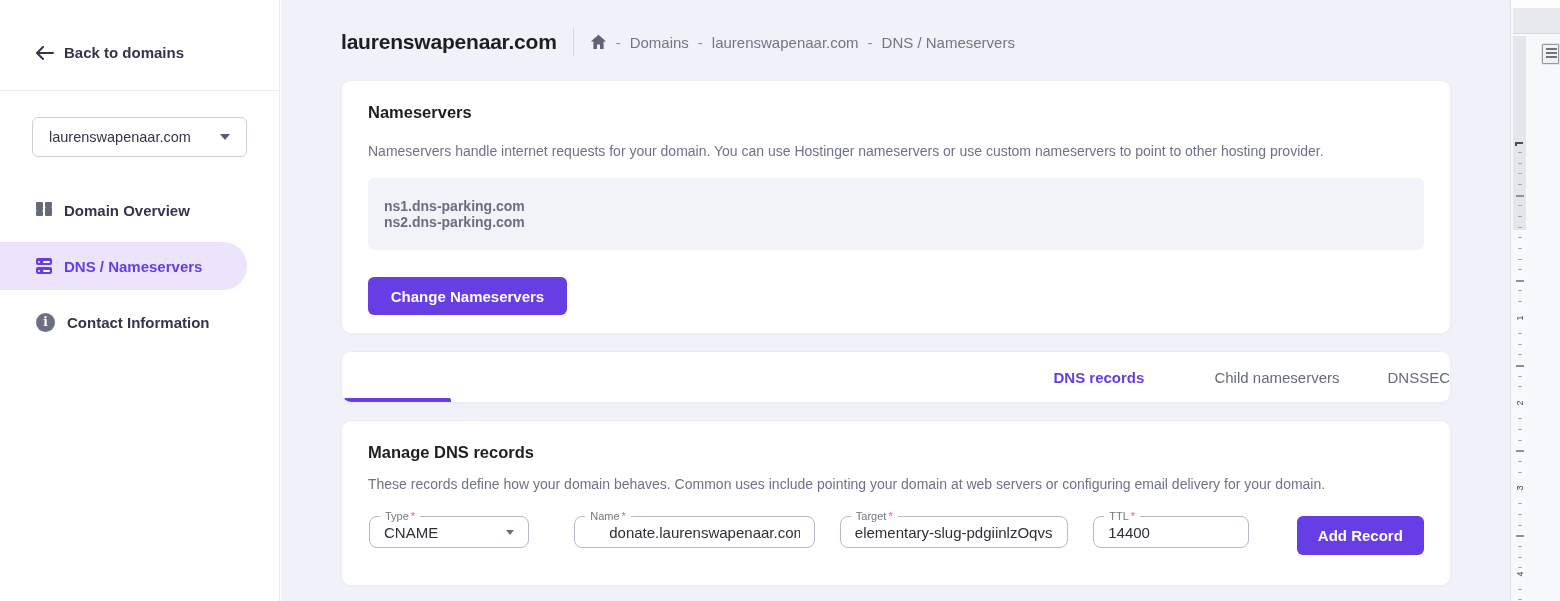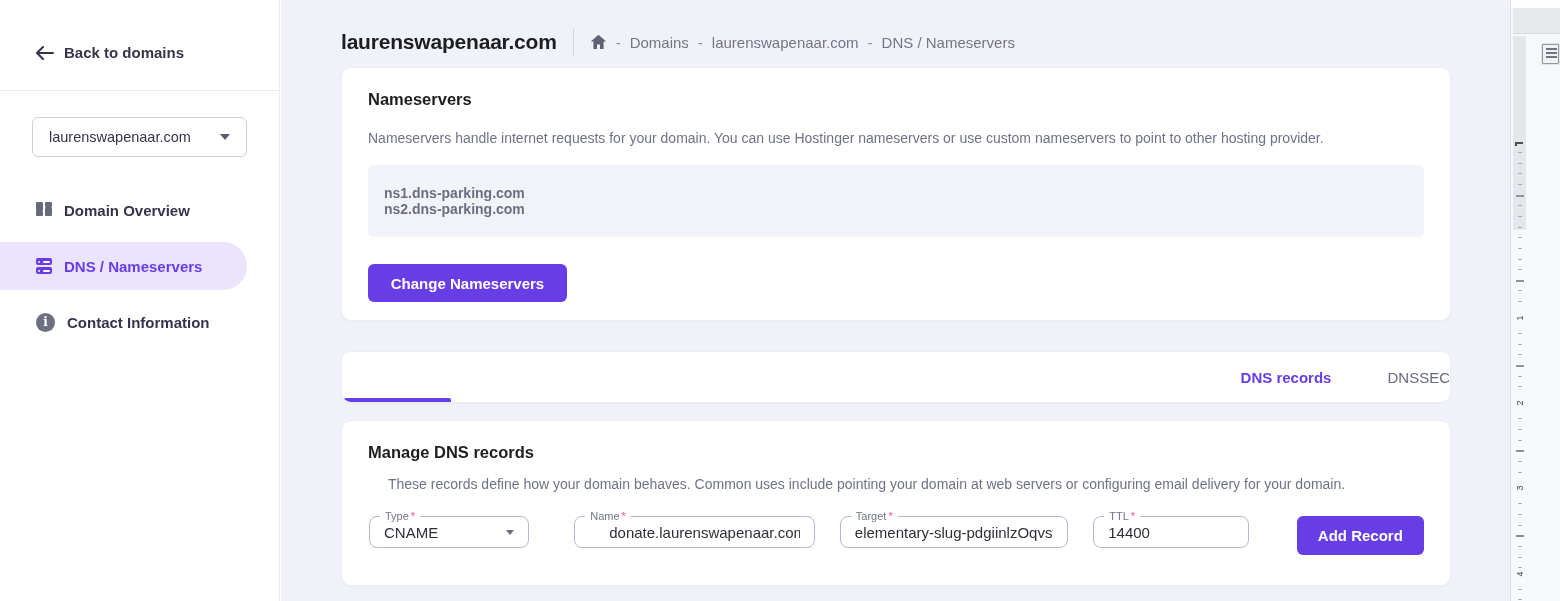--- a/index.html
+++ b/index.html
@@ -40,38 +40,38 @@
   .page-header { position:absolute; left:60px; top:28px; right:59px; display:flex; align-items:center; }
   .page-title { font-size:21px; font-weight:700; color:#1d1e20; letter-spacing:-0.2px; }
   .vdiv { width:1px; height:28px; background:#d4d7e2; margin:0 16px; }
   .breadcrumb { display:flex; align-items:center; gap:9px; font-size:15px; color:#727586; }
   .breadcrumb .sep { color:#8b8ea0; }
 
   .card { position:absolute; left:60px; width:1110px; background:#fff; border:1px solid #ebedf5; border-radius:10px; box-shadow:0 1px 2px rgba(30,30,60,0.03); }
   .card-title { font-size:16.5px; font-weight:700; color:#1d1e20; }
   .card-desc { font-size:14px; color:#6f7287; white-space:nowrap; overflow:hidden; }
 
-  .ns-card { top:67px; height:254px; padding:22px 26px; }
+  .ns-card { top:80px; height:254px; padding:22px 26px; }
   .ns-card .card-desc { margin-top:21px; }
   .ns-box { margin-top:19px; height:72px; background:#f2f3f8; border-radius:6px; padding:13px 16px; display:flex; flex-direction:column; justify-content:center; }
   .ns-row { font-size:14px; font-weight:700; color:#6b6e80; }
   .btn { background:#673de6; color:#fff; border:none; border-radius:6px; font-size:15px; font-weight:700; font-family:inherit; cursor:pointer; }
   .btn-change { margin-top:27px; width:199px; height:38px; }
 
   .tabs-card { top:351px; height:52px; overflow:hidden; }
   .tab-row { display:flex; align-items:center; height:100%;justify-content:flex-end; }
   .tab { font-size:15px; color:#676a7c; font-weight:500; cursor:pointer; height:100%; display:flex; align-items:center; }
   .tab-1 { width:107px; margin-left:2px; justify-content:center; font-weight:700; }
   .tab.active { color:#673de6; }
   .tab-2 { margin-left:62px; }
   .tab-3 { margin-left:48px; }
   .tab-indicator { position:absolute; left:2px; bottom:0; width:107px; height:4px; background:#673de6; border-radius:2px 2px 0 0; }
 
   .manage-card { top:420px; height:166px; padding:22px 26px; }
-  .manage-card .card-desc { margin-top:14px;margin-left:20px; }
+  .manage-card .card-desc { margin-top:14px; }
   .form-row { position:absolute; left:26px; top:95px; right:26px; display:flex; align-items:flex-start; }
   .field { position:relative; height:32px; border:1px solid #b6bac8; border-radius:8px; background:#fff; }
   .field .flabel { position:absolute; top:-8px; left:10px; background:#fff; padding:0 5px; font-size:11px; color:#727586; line-height:14px; }
   .flabel .req { color:#fc5185; font-size:11px; margin-left:2px; }
   .field input { width:100%; height:100%; border:none; outline:none; background:transparent; font-family:inherit; font-size:15px; color:#2f3037; padding:0 14px; border-radius:8px; }
   .field-type { width:164px; margin-left:1px; display:flex; align-items:center; justify-content:space-between; padding:0 14px; cursor:pointer; }
   .field-type .val { font-size:15px; color:#2f3037; }
   .field-type .caret-down { border-left-width:4.5px; border-right-width:4.5px; border-top-width:5.5px; border-top-color:#6b6e80; }
   .field-name { width:247px; margin-left:45px;padding-left:20px; }
   .field-target { width:235px; margin-left:25px; }
@@ -158,20 +158,21 @@
       <div class="ns-box">
         <div class="ns-row">ns1.dns-parking.com</div>
         <div class="ns-row">ns2.dns-parking.com</div>
       </div>
       <button class="btn btn-change">Change Nameservers</button>
     </section>
 
     <section class="card tabs-card">
       <div class="tab-row">
         <div class="tab tab-1 active">DNS records</div>
+        <div class="tab tab-2">Child nameservers</div>
         <div class="tab tab-3">DNSSEC</div>
       </div>
       <div class="tab-indicator"></div>
     </section>
 
     <section class="card manage-card">
       <h2 class="card-title">Manage DNS records</h2>
       <p class="card-desc">These records define how your domain behaves. Common uses include pointing your domain at web servers or configuring email delivery for your domain.</p>
 
       <div class="form-row">

